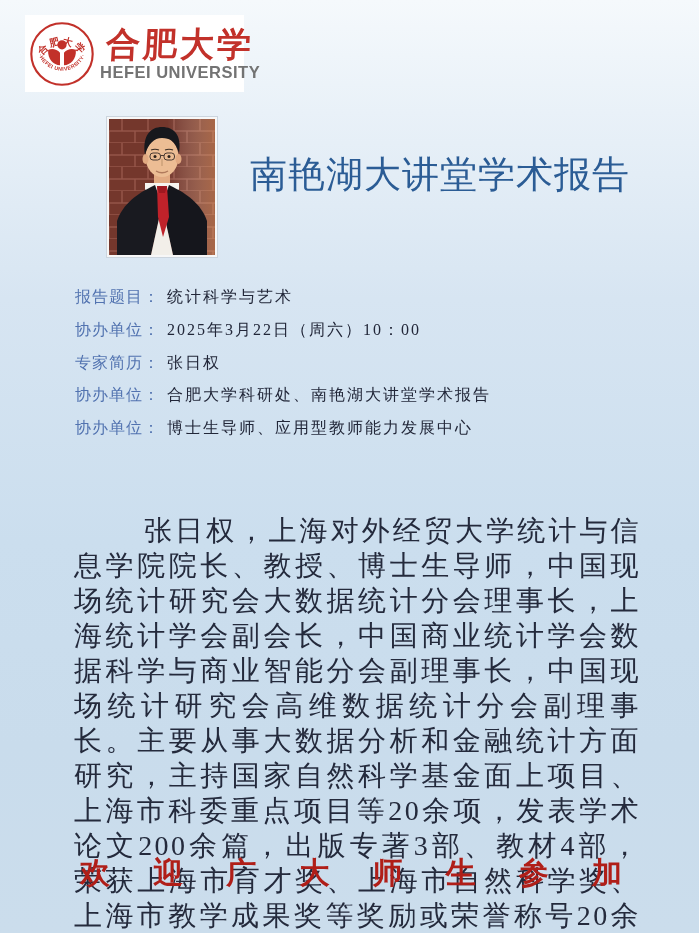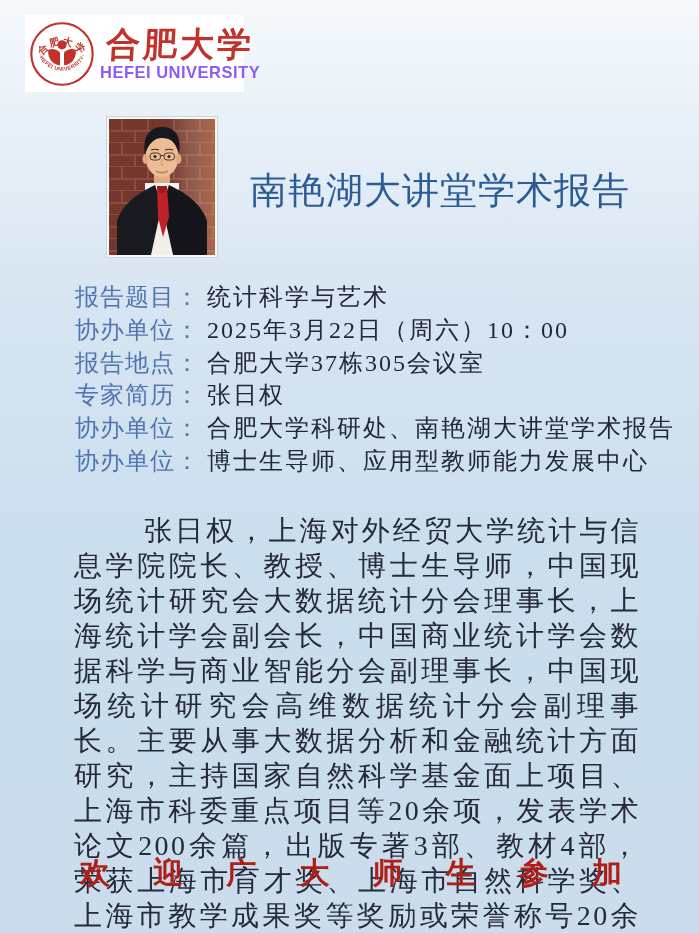--- a/index.html
+++ b/index.html
@@ -33,21 +33,21 @@
   .logo-cn {
     color: #c2312a;
     font-size: 34px;
     font-weight: bold;
     letter-spacing: 3px;
     line-height: 36px;
     white-space: nowrap;
     transform: skewX(-3deg);
   }
   .logo-en {
-    color: #8b5cf6;
+    color: #737373;
     font-size: 16.5px;
     font-weight: 600;
     letter-spacing: 0.5px;
     line-height: 18px;
     white-space: nowrap;
     font-family: "Liberation Sans", sans-serif;
   }
 
   
   .photo {
@@ -64,33 +64,32 @@
   .title {
     position: absolute;
     left: 230px; top: 150px;
     width: 420px;
     text-align: center;
     font-size: 37px;
     color: #2b5c95;
     letter-spacing: 1px;
     white-space: nowrap;
     font-weight: 500;
-    margin-top: 16px;
   }
 
   
   .details {
     position: absolute;
     left: 75px; top: 281px;
     width: 580px;
   }
   .detail-row {
     height: 32.8px;
     line-height: 32.8px;
-    font-size: 24px;
+    font-size: 16px;
     white-space: nowrap;
   }
   .detail-label {
     color: #5273b0;
     letter-spacing: 1px;
     margin-right: 7px;
   }
   .detail-value {
     color: #222739;
     letter-spacing: 2px;
@@ -202,23 +201,20 @@
   <div class="title">南艳湖大讲堂学术报告</div>
 
   <div class="details">
     <div class="detail-row">
       <span class="detail-label">报告题目：</span><span class="detail-value">统计科学与艺术</span>
     </div>
     <div class="detail-row">
       <span class="detail-label">协办单位：</span><span class="detail-value">2025年3月22日（周六）10：00</span>
     </div>
     <div class="detail-row">
-      <span class="detail-label">报告地点：</span><span class="detail-value">合肥大学37栋305会议室</span>
-    </div>
-    <div class="detail-row">
       <span class="detail-label">专家简历：</span><span class="detail-value">张日权</span>
     </div>
     <div class="detail-row">
       <span class="detail-label">协办单位：</span><span class="detail-value">合肥大学科研处、南艳湖大讲堂学术报告</span>
     </div>
     <div class="detail-row">
       <span class="detail-label">协办单位：</span><span class="detail-value">博士生导师、应用型教师能力发展中心</span>
     </div>
   </div>
 

